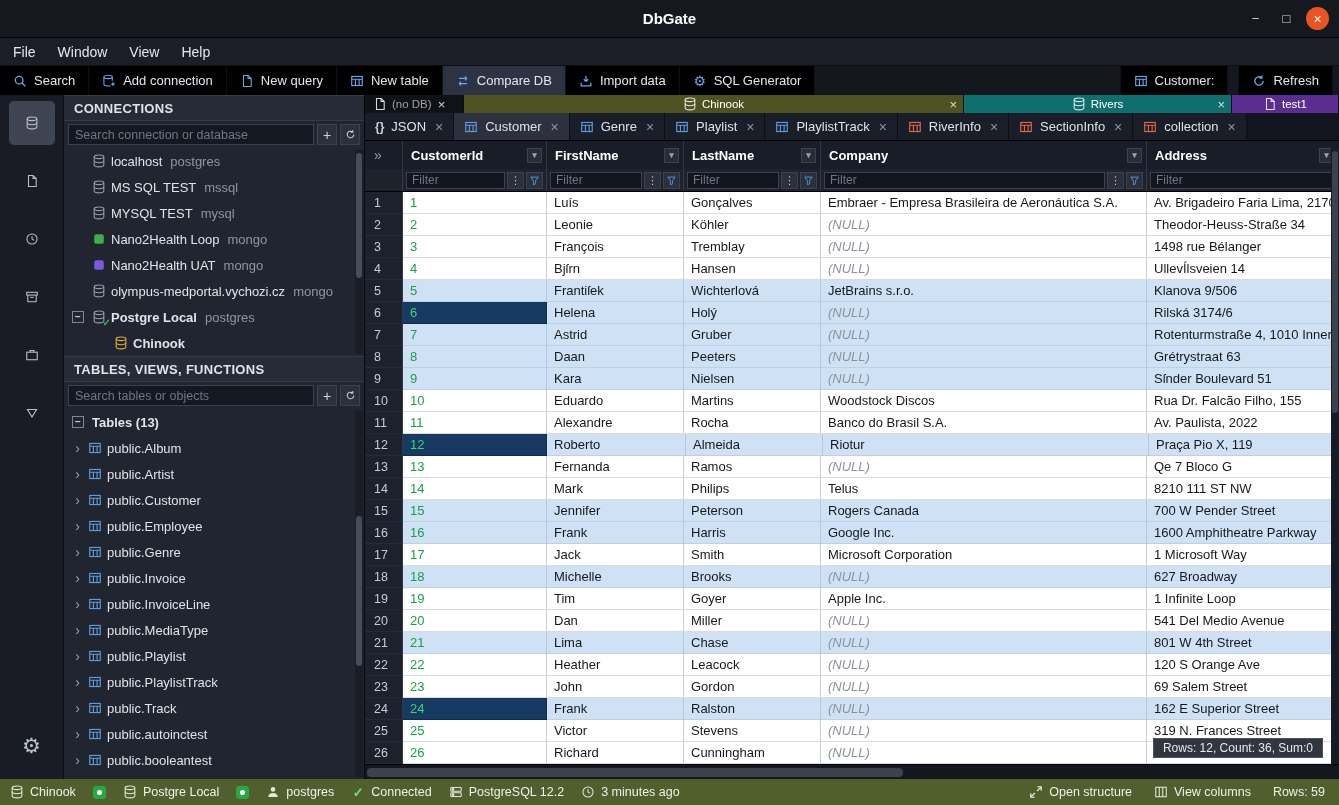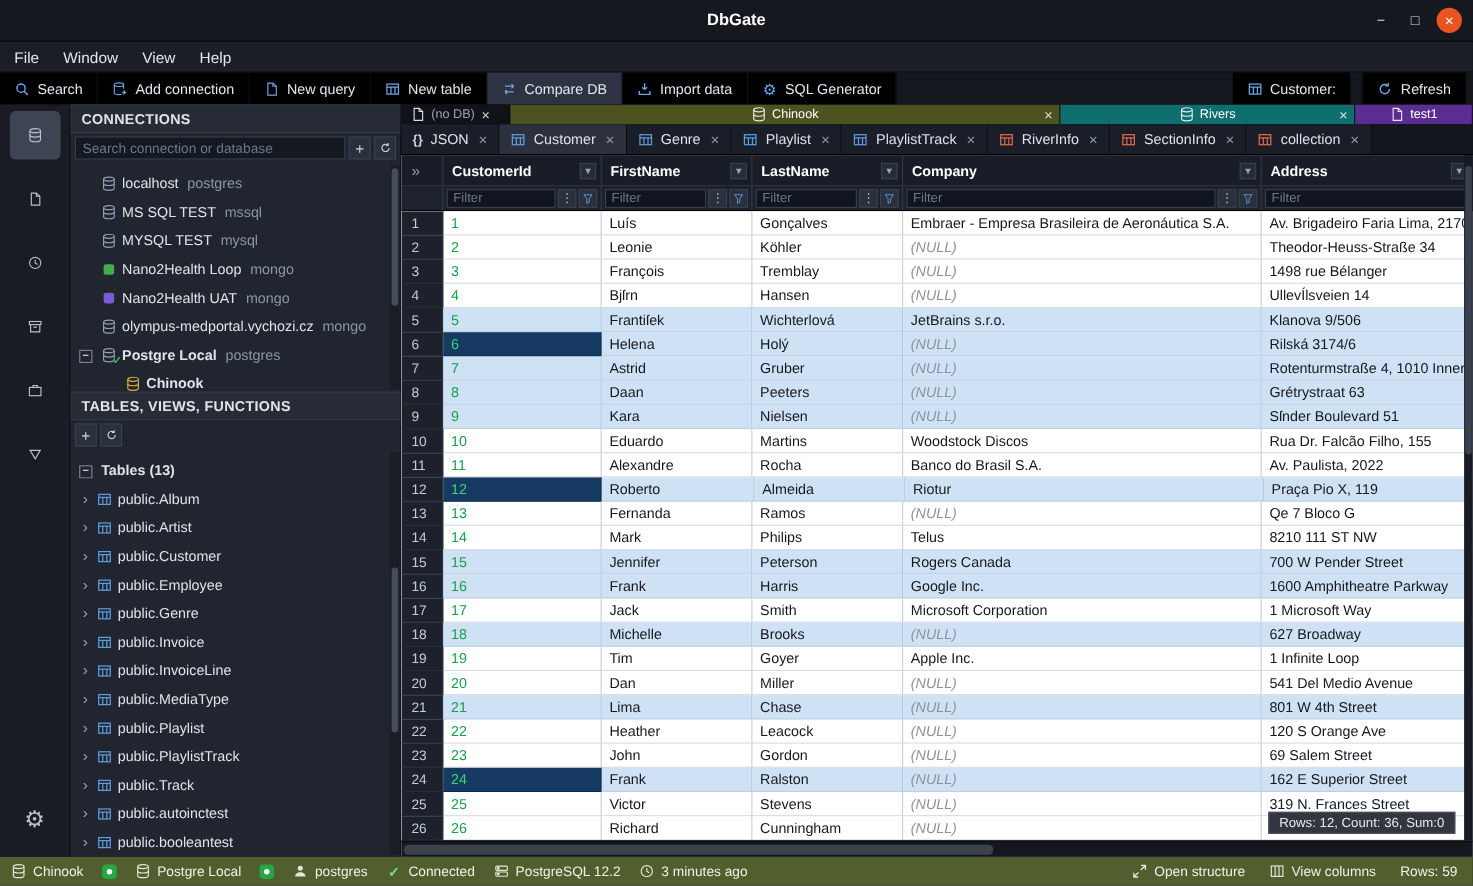--- a/index.html
+++ b/index.html
@@ -50,21 +50,21 @@
   .searchrow { display:flex; align-items:center; padding:3px 4px; gap:3px; }
   .searchrow input { flex:1; min-width:0; height:21px; background:#141820; border:1px solid #3a4150;
     color:#dfe3ea; font-size:12.5px; padding:0 6px; font-family:inherit; }
   .searchrow input::placeholder { color:#6e7687; }
   .sr-btn { width:20px; height:21px; background:#2a303c; border:1px solid #3a4150; color:#cfd4dc;
     display:flex; align-items:center; justify-content:center; font-size:14px; }
   .sr-btn svg { width:11px; height:11px; }
 
   .conn-list { height:208px; position:relative; overflow:hidden; }
   .tables-list { flex:1; position:relative; overflow:hidden; }
-  .tree-item { height:26px; display:flex; align-items:flex-end; padding-left:8px; font-size:13px;
+  .tree-item { height:26px; display:flex; align-items:center; padding-left:8px; font-size:13px;
     color:#dfe3ea; gap:5px; white-space:nowrap; overflow:hidden; }
   .tree-item.bold { font-weight:bold; }
   .tree-item.indent { padding-left:30px; }
   .tree-item .engine { color:#8d95a4; font-weight:normal; margin-left:3px; }
   .slot { width:15px; flex:0 0 15px; }
   .expander { width:12px; height:12px; flex:0 0 12px; border:1px solid #7e8696; display:flex; align-items:center;
     justify-content:center; font-size:10px; color:#cfd4dc; line-height:1; margin-right:3px; }
   .icwrap { position:relative; display:inline-flex; flex:0 0 auto; }
   .chk { position:absolute; right:-5px; bottom:-4px; color:#2fbf4f; font-size:10px; font-weight:bold; }
   .dbic { color:#93a0b5; width:15px; height:15px; }
@@ -431,20 +431,21 @@
             </span>
             <span class="tree-label">Chinook</span>
           </div>
           <div class="vtrack">
             <div class="vth"></div>
           </div>
       </div>
 
       <div class="panel-header">TABLES, VIEWS, FUNCTIONS</div>
       <div class="searchrow">
+        <input placeholder="Search tables or objects" style="">
         <div class="sr-btn" id="tbl-add">+</div>
         <div class="sr-btn" id="tbl-refresh">
             <svg viewBox="0 0 16 16" fill="none" stroke="currentColor" stroke-width="1.5">
               <path d="M12.8 8A4.8 4.8 0 1 1 11 4.2"></path>
               <path d="M11.4 1.6v3h-3"></path>
             </svg>
           </div>
       </div>
       <div class="tables-list" id="tables-list">
         <div class="tree-item bold">

